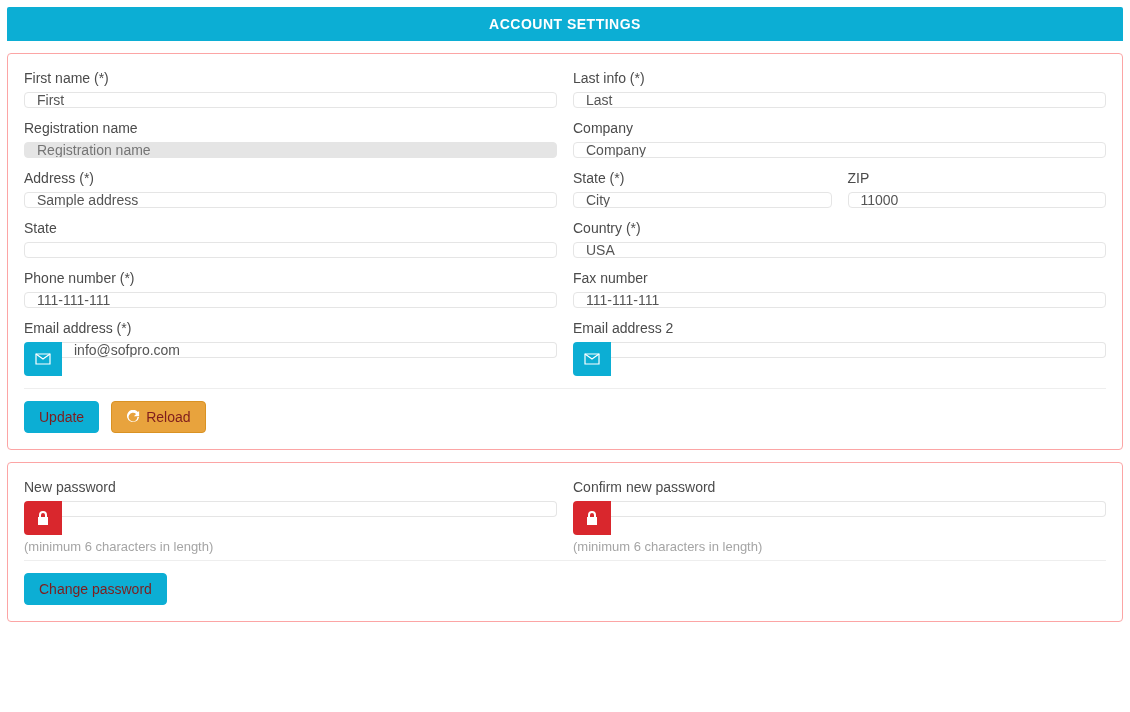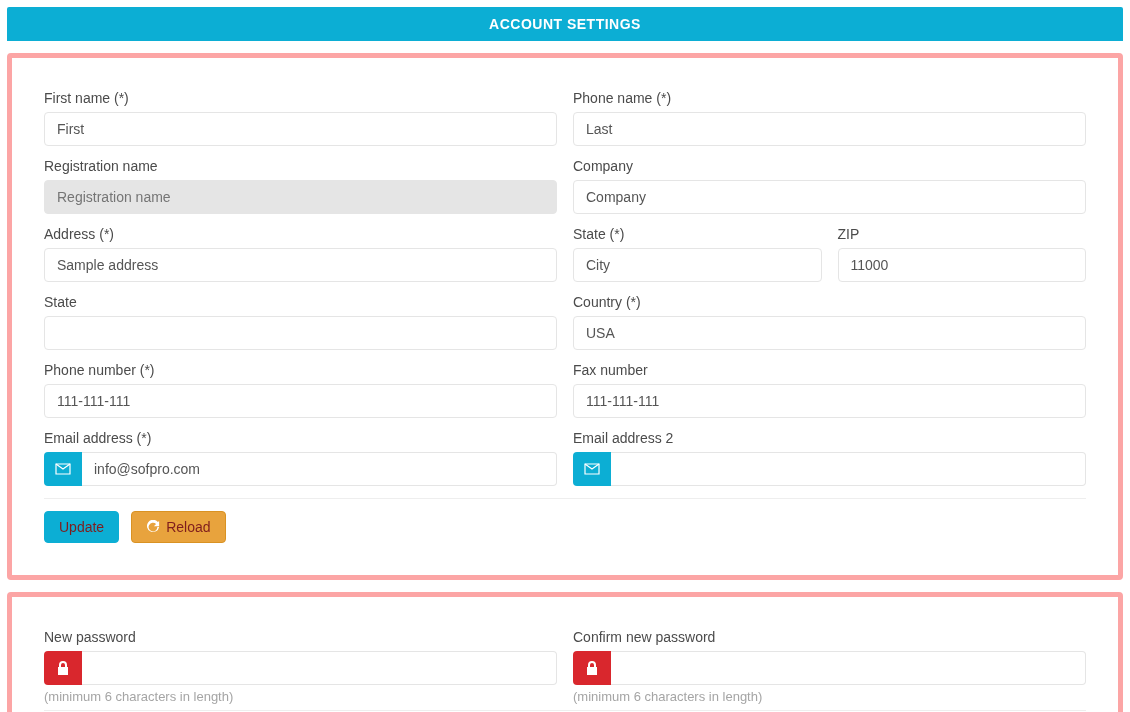--- a/index.html
+++ b/index.html
@@ -15,24 +15,24 @@
     background: #0caed4;
     color: #fff;
     font-weight: 700;
     text-align: center;
     padding: 9px 0;
     font-size: 14px;
     letter-spacing: 0.5px;
     border-radius: 2px 2px 0 0;
   }
   .panel {
-    border: 5px solid #fca5a5;
+    border: 1px solid #fca5a5;
     border-radius: 4px;
     margin-top: 12px;
-    padding: 32px;
+    padding: 16px;
     background: #fff;
   }
   .row {
     display: flex;
     margin-left: -8px;
     margin-right: -8px;
     margin-bottom: 12px;
   }
   .col {
     flex: 1;
@@ -42,21 +42,21 @@
   .col-50a { flex: 0 0 50%; padding: 0 8px; }
   label.field-label {
     display: block;
     font-weight: 400;
     font-size: 14px;
     color: #4b4b4b;
     margin-bottom: 6px;
   }
   .form-control {
     width: 100%;
-    height: 34px;
+    height: 16px;
     padding: 6px 12px;
     font-size: 14px;
     color: #555;
     background: #fff;
     border: 1px solid #e5e5e5;
     border-radius: 4px;
     outline: none;
   }
   .form-control[disabled] {
     background: #e5e5e5;
@@ -115,21 +115,21 @@
 <div class="header-bar">ACCOUNT SETTINGS</div>
 
 <div class="panel">
 
   <div class="row">
     <div class="col">
       <label class="field-label">First name (*)</label>
       <input class="form-control" value="First" style="">
     </div>
     <div class="col">
-      <label class="field-label">Phone name (*)</label>
+      <label class="field-label">Last info (*)</label>
       <input class="form-control" value="Last" style="">
     </div>
   </div>
 
   <div class="row">
     <div class="col">
       <label class="field-label">Registration name</label>
       <input class="form-control" disabled="" placeholder="Registration name" style="">
     </div>
     <div class="col">

